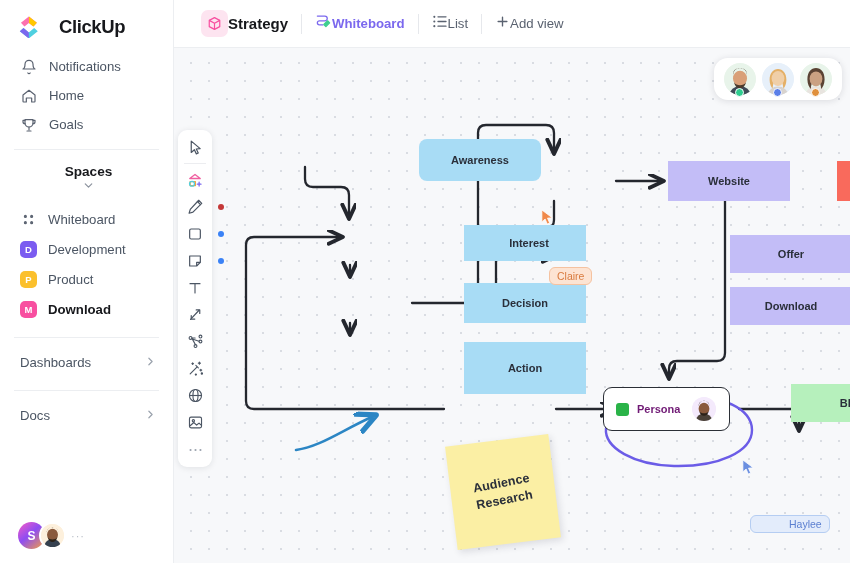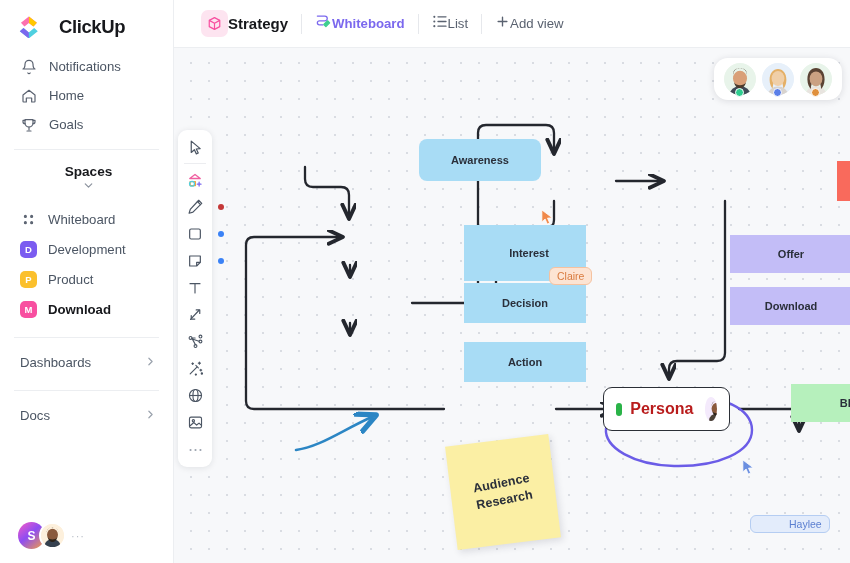--- a/index.html
+++ b/index.html
@@ -121,21 +121,21 @@
   .node.violet { background: #c3bdf7; }
   .node.red { background: #f96a5c; }
   .node.green { background: #b6f0bc; }
 
   .persona {
     position: absolute; background: #ffffff; border: 1.6px solid #2b2f36;
     border-radius: 9px; display: flex; align-items: center; gap: 8px;
     padding: 0 12px; z-index: 15;
   }
   .persona .chip { width: 13px; height: 13px; border-radius: 3px; background: #2ab348; }
-  .persona .nm { font-size: 16px; font-weight: bold; color: #b91c1c; }
+  .persona .nm { font-size: 11px; font-weight: bold; color: #701a75; }
   .persona .pav { width: 24px; height: 24px; border-radius: 50%; background: #f4eafc; overflow: hidden; margin-left: 4px;}
 
   .sticky {
     position: absolute; width: 104px; height: 104px; background: #fbefa4;
     transform: rotate(-7deg); box-shadow: 2px 3px 7px rgba(40,40,60,.13);
     display: flex; align-items: center; justify-content: center;
     z-index: 12;
   }
   .sticky span {
     font-size: 12.5px; font-weight: bold; color: #2a2f3a; line-height: 1.35;
@@ -462,28 +462,31 @@
         </g>
 
         <path d="M498,349 C470,349 434,360 432,380 C430,400 460,417 500,418 C544,419 578,404 578,382 C578,360 546,347 512,348 C502,348 494,350 489,353" fill="none" stroke="#6b5ce7" stroke-width="2.4" stroke-linecap="round"></path>
 
         <path d="M122,402 C148,398 168,382 200,368" fill="none" stroke="#2c86c4" stroke-width="2.6" stroke-linecap="round" marker-end="url(#arb)"></path>
       </svg>
 
       <div class="node blue" style="left:245px;top:91px;width:122px;height:42px;border-radius:8px;">
           <span>Awareness</span>
         </div>
-      <div class="node blue" style="left:290px;top:177px;width:122px;height:56px;padding-left:8px;">
+      <div class="node blue" style="left:290px;top:177px;width:122px;height:36px;padding-left:8px;">
           <span>Interest</span>
         </div>
       <div class="node blue" style="left:290px;top:235px;width:122px;height:40px;">
           <span>Decision</span>
         </div>
-      <div class="node blue" style="left:290px;top:294px;width:122px;height:40px;">
+      <div class="node blue" style="left:290px;top:294px;width:122px;height:52px;">
           <span>Action</span>
+        </div>
+      <div class="node violet" style="left:494px;top:113px;width:122px;height:40px;">
+          <span>Website</span>
         </div>
       <div class="node red" style="left:663px;top:113px;width:124px;height:40px;"></div>
       <div class="node violet" style="left:556px;top:187px;width:122px;height:38px;">
           <span>Offer</span>
         </div>
       <div class="node violet" style="left:556px;top:239px;width:122px;height:38px;">
           <span>Download</span>
         </div>
       <div class="node green" style="left:617px;top:336px;width:122px;height:38px;">
           <span>Blog</span>

